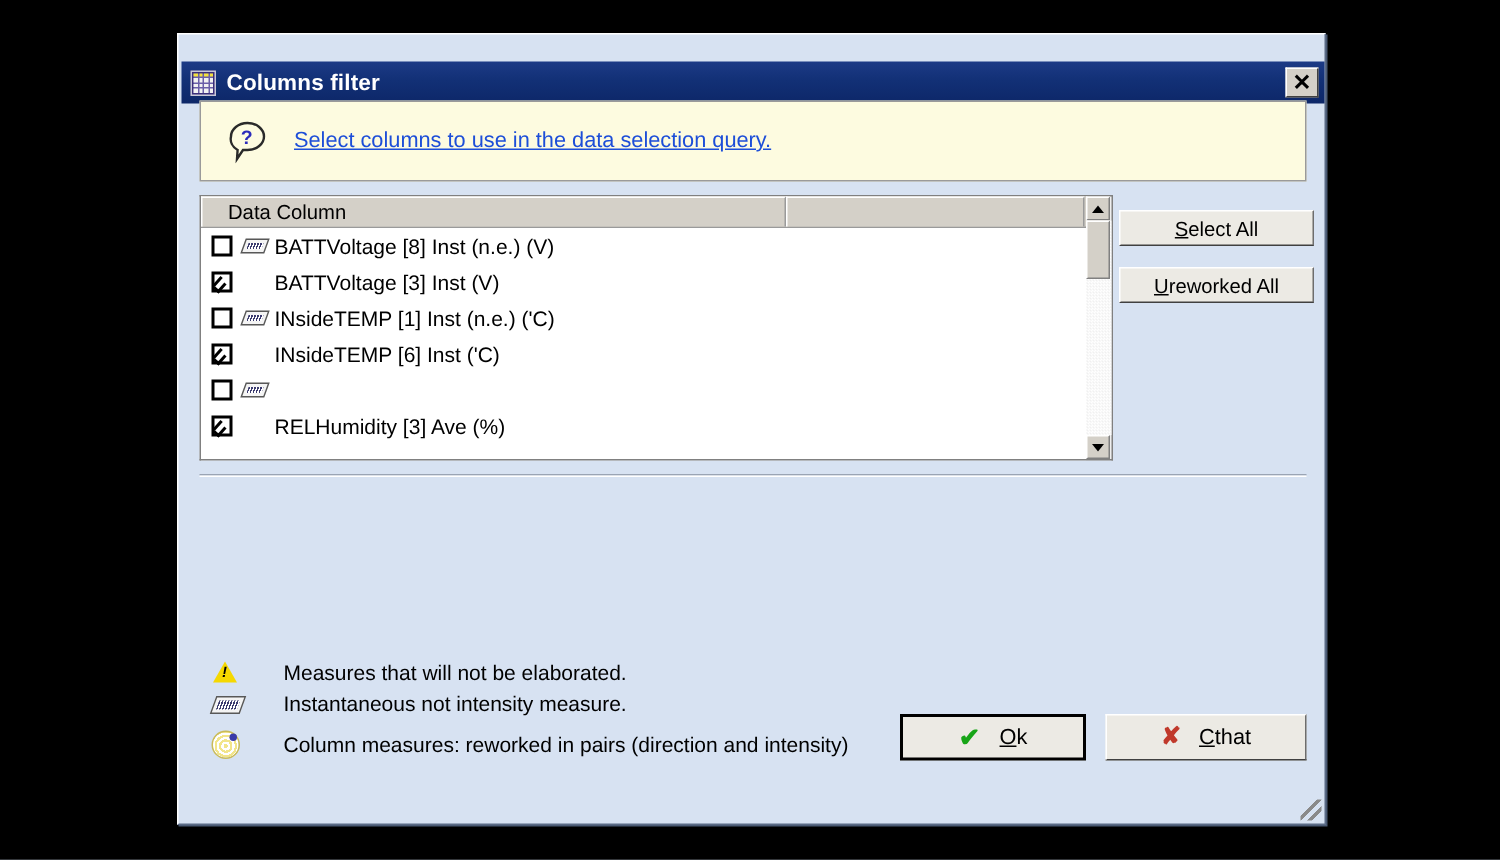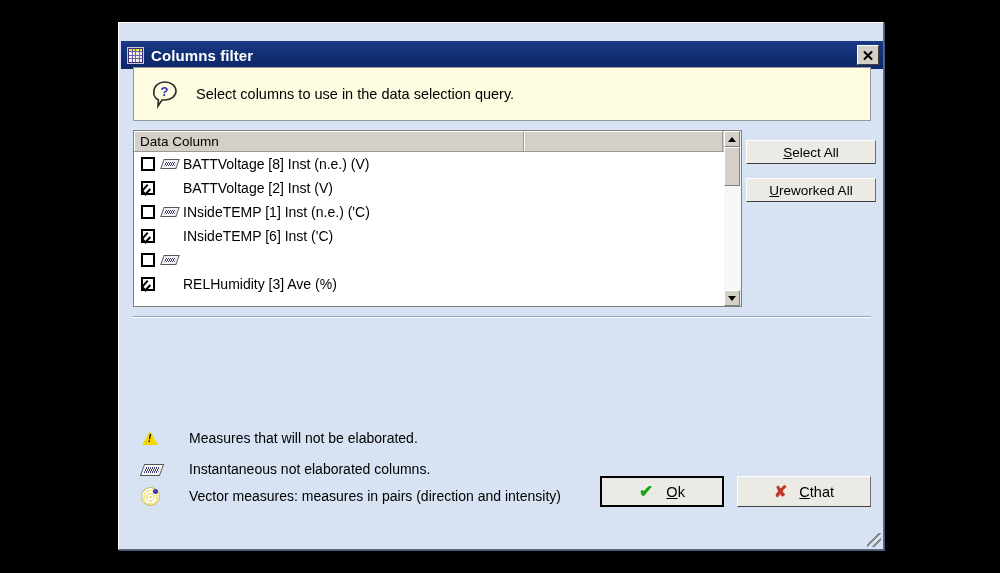--- a/index.html
+++ b/index.html
@@ -69,21 +69,21 @@
     width: 738px; height: 54px;
     background: #fdfbe0;
     border: 1px solid #9a9a9a;
     display: flex; align-items: center;
   }
   #hint-icon {
     width: 30px; height: 30px; margin-left: 16px; margin-right: 16px;
     flex: none; position: relative;
   }
   #hint-text {
-    font-size: 14.5px; color: #000000; white-space: nowrap;
+    font-size: 14.5px; color: #1d4ed8; white-space: nowrap; text-decoration: underline;
   }
 
   
   #listview {
     position: absolute; left: 14px; top: 107px;
     width: 591px; height: 177px;
     background: #ffffff;
     border: 1px solid #808080;
     border-right: 0;
   }
@@ -92,21 +92,21 @@
     background: #d4d0c8;
     border-bottom: 1px solid #9a9a9a;
   }
   .hdr {
     background: #d4d0c8;
     border-right: 1px solid #9a9a9a;
     border-top: 1px solid #ffffff;
     border-left: 1px solid #ffffff;
     display: flex; align-items: center;
     font-size: 13.5px; color: #000;
-    padding-left: 5px;
+    padding-left: 17px;
     cursor: default;
   }
   #hdr-datacolumn { width: 390px; }
   #hdr-blank { width: 199px; border-right: 1px solid #9a9a9a; }
 
   #list-body {
     position: relative;
     height: 154px;
     overflow: hidden;
     background: #ffffff;
@@ -231,21 +231,21 @@
     border-top: 1px solid #9aa4b4;
     border-bottom: 1px solid #ffffff;
   }
 
   
   .legend-row {
     position: absolute; left: 20px;
     display: flex; align-items: center;
     font-size: 14px; color: #000; white-space: nowrap;
   }
-  #legend-0 { top: 404px; }
+  #legend-0 { top: 414px; }
   #legend-1 { top: 435px; }
   #legend-2 { top: 462px; }
   .legend-ico { width: 26px; height: 22px; position: relative; flex: none; margin-right: 24px; }
   .legend-ico .icon-warn { left: 3px; top: 4px; }
   .legend-ico .icon-inst { left: 3px; top: 6px; width: 20px; height: 12px; }
   .icon-vector {
     position: absolute; left: 2px; top: 2px;
     width: 19px; height: 19px; border-radius: 50%;
     background:
       repeating-radial-gradient(circle at 50% 55%,
@@ -341,21 +341,21 @@
         <div class="row">
           <span class="cb"></span>
           <span class="mark">
             <i class="icon-inst"></i>
           </span>
           <span class="row-label">BATTVoltage [8] Inst (n.e.) (V)</span>
         </div>
         <div class="row">
           <span class="cb on"></span>
           <span class="mark"></span>
-          <span class="row-label">BATTVoltage [2] Inst (V)</span>
+          <span class="row-label">BATTVoltage [3] Inst (V)</span>
         </div>
         <div class="row">
           <span class="cb"></span>
           <span class="mark">
             <i class="icon-inst"></i>
           </span>
           <span class="row-label">INsideTEMP [1] Inst (n.e.) ('C)</span>
         </div>
         <div class="row">
           <span class="cb on"></span>
@@ -402,27 +402,27 @@
   <div class="legend-row" id="legend-0">
     <span class="legend-ico">
         <i class="icon-warn"></i>
       </span>
     <span>Measures that will not be elaborated.</span>
   </div>
   <div class="legend-row" id="legend-1">
     <span class="legend-ico">
         <i class="icon-inst"></i>
       </span>
-    <span>Instantaneous not elaborated columns.</span>
+    <span>Instantaneous not intensity measure.</span>
   </div>
   <div class="legend-row" id="legend-2">
     <span class="legend-ico">
         <i class="icon-vector"></i>
       </span>
-    <span>Vector measures: measures in pairs (direction and intensity)</span>
+    <span>Column measures: reworked in pairs (direction and intensity)</span>
   </div>
 
   <div id="btn-ok">
     <span class="glyph-check">✔</span>
     <span><span class="ul">O</span><span>k</span></span>
   </div>
   <div id="btn-cancel">
     <span class="glyph-x">✘</span>
     <span><span class="ul">C</span><span>that</span></span>
   </div>

